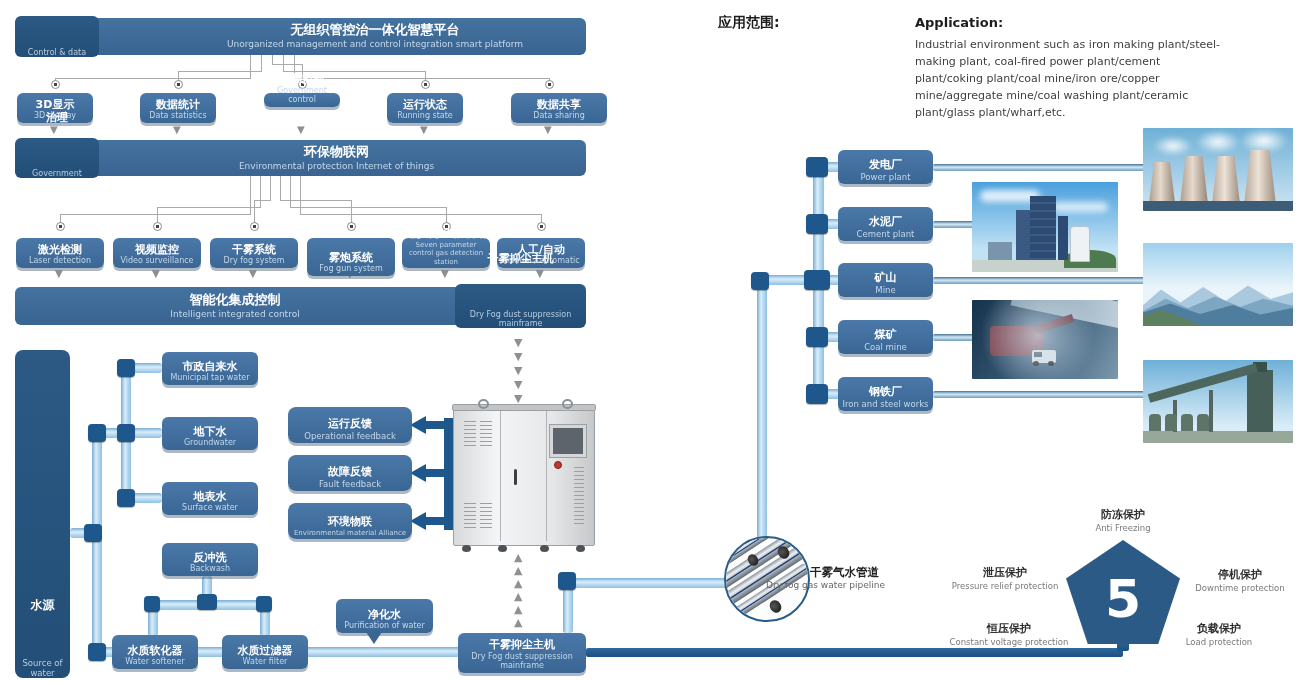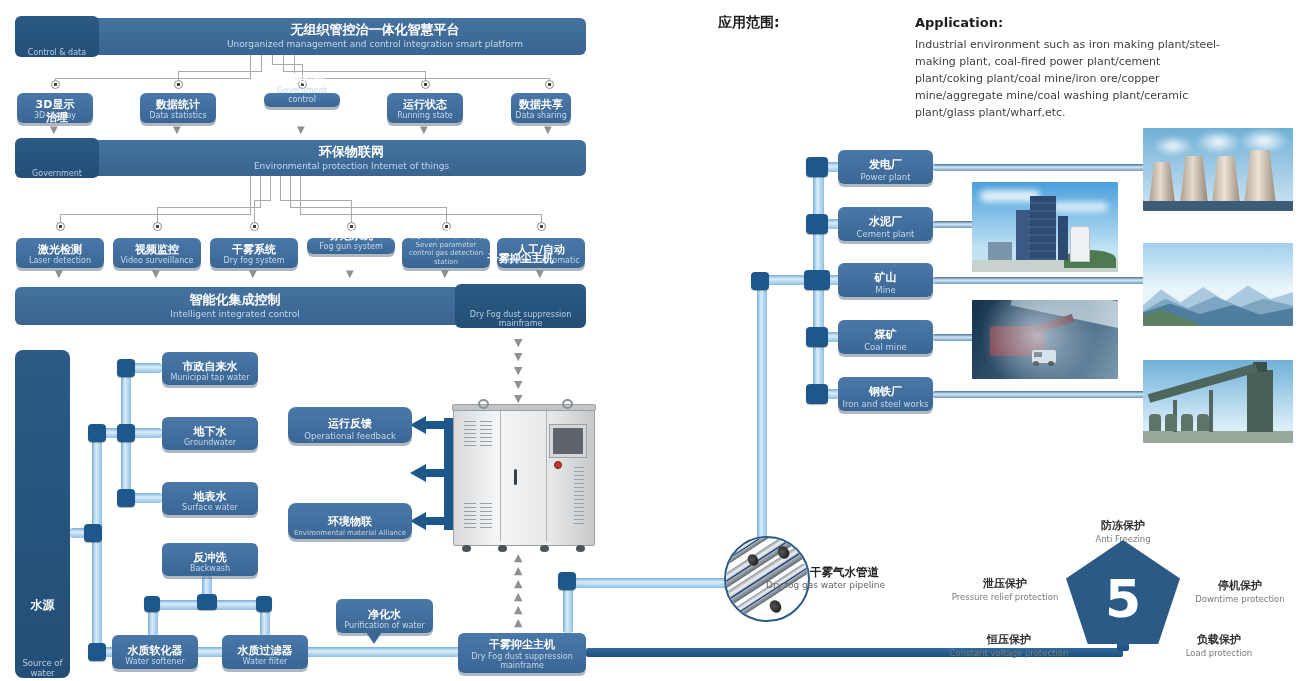--- a/index.html
+++ b/index.html
@@ -40,21 +40,21 @@
   .fshaft{position:absolute;height:8px;background:#1d578c;z-index:2;}
   .fhead{position:absolute;width:0;height:0;border-top:9px solid transparent;border-bottom:9px solid transparent;
          border-right:16px solid #1d578c;z-index:2;}
   
   .photo{position:absolute;overflow:hidden;z-index:5;border-radius:1px;}
   
   .penta{position:absolute;background:#2a5a85;z-index:4;display:flex;align-items:center;justify-content:center;
          clip-path:polygon(50% 0%,100% 37%,80.9% 100%,19.1% 100%,0% 37%);}
   .penta .num{color:#fff;font-weight:bold;font-size:52px;margin-top:14px;}
   .plabel{position:absolute;text-align:center;z-index:4;}
-  .plabel .zh{font-weight:bold;font-size:11px;color:#2e2e2e;line-height:1.35;margin-top:11px;}
+  .plabel .zh{font-weight:bold;font-size:11px;color:#2e2e2e;line-height:1.35;}
   .plabel .en{font-size:8.5px;color:#7a7a7a;line-height:1.2;}
   
   .apt-zh-title{position:absolute;font-size:14px;font-weight:bold;color:#1d1d1d;}
   .apt-zh-body{position:absolute;font-size:13px;color:#3a3a3a;line-height:1.9;}
   .apt-en-title{position:absolute;font-size:13px;font-weight:bold;color:#1d1d1d;}
   .apt-en-body{position:absolute;font-size:11px;color:#3f3f3f;line-height:1.55;}
   
   .circle{position:absolute;width:82px;height:82px;border-radius:50%;background:#fdfdfd;border:2px solid #2b5c88;
           overflow:hidden;z-index:6;}
   .steelpipe{position:absolute;border-radius:4px;transform-origin:left center;
@@ -113,36 +113,36 @@
     <div class="en">Data statistics</div>
   </div>
   <div class="bx" style="left:264px;top:93px;width:76px;height:14px">
     <div class="zh">检测控制</div>
     <div class="en">Government control</div>
   </div>
   <div class="bx" style="left:387px;top:93px;width:76px;height:30px">
     <div class="zh">运行状态</div>
     <div class="en">Running state</div>
   </div>
-  <div class="bx" style="left:511px;top:93px;width:60px;height:30px">
+  <div class="bx" style="left:511px;top:93px;width:96px;height:30px">
     <div class="zh">数据共享</div>
     <div class="en">Data sharing</div>
   </div>
   <div class="tri" style="left:50px;top:125px">▼</div>
   <div class="tri" style="left:173px;top:125px">▼</div>
   <div class="tri" style="left:297px;top:125px">▼</div>
   <div class="tri" style="left:420px;top:125px">▼</div>
   <div class="tri" style="left:544px;top:125px">▼</div>
 
   <div class="bar" style="left:15px;top:140px;width:571px;height:36px"></div>
   <div class="tag" style="left:15px;top:138px;width:84px;height:40px">
     <div class="zh">治理</div>
     <div class="en">Government</div>
   </div>
-  <div class="bartxt" style="left:108px;top:144px;width:487px">
+  <div class="bartxt" style="left:93px;top:144px;width:487px">
     <div class="zh">环保物联网</div>
     <div class="en">Environmental  protection Internet of things</div>
   </div>
 
   <div class="cl" style="left:60px;top:214px;width:190px;height:8px;border-top:1px solid #aaa;border-left:1px solid #aaa"></div>
   <div class="stub" style="left:250px;top:176px;height:38px"></div>
   <div class="cl" style="left:157px;top:207px;width:103px;height:15px;border-top:1px solid #aaa;border-left:1px solid #aaa"></div>
   <div class="stub" style="left:260px;top:176px;height:31px"></div>
   <div class="cl" style="left:254px;top:200px;width:16px;height:22px;border-top:1px solid #aaa;border-left:1px solid #aaa"></div>
   <div class="stub" style="left:270px;top:176px;height:24px"></div>
@@ -164,21 +164,21 @@
     <div class="en">Laser detection</div>
   </div>
   <div class="bx" style="left:113px;top:238px;width:88px;height:30px">
     <div class="zh">视频监控</div>
     <div class="en">Video surveillance</div>
   </div>
   <div class="bx" style="left:210px;top:238px;width:88px;height:30px">
     <div class="zh">干雾系统</div>
     <div class="en">Dry fog system</div>
   </div>
-  <div class="bx" style="left:307px;top:238px;width:88px;height:16px">
+  <div class="bx" style="left:307px;top:238px;width:88px;height:38px">
     <div class="zh">雾炮系统</div>
     <div class="en">Fog gun system</div>
   </div>
   <div class="bx" style="left:402px;top:238px;width:88px;height:30px">
     <div class="zh f10">七参数控气检测站</div>
     <div class="en f7">Seven parameter control gas detection station</div>
   </div>
   <div class="bx" style="left:497px;top:238px;width:88px;height:30px">
     <div class="zh">人工/自动</div>
     <div class="en">Manual / automatic</div>
@@ -227,20 +227,24 @@
   <div class="chev" style="left:514px;top:552px">▲</div>
   <div class="chev" style="left:514px;top:565px">▲</div>
   <div class="chev" style="left:514px;top:578px">▲</div>
   <div class="chev" style="left:514px;top:591px">▲</div>
   <div class="chev" style="left:514px;top:604px">▲</div>
   <div class="chev" style="left:514px;top:617px">▲</div>
 
   <div class="bx" style="left:288px;top:407px;width:124px;height:36px;border-radius:8px">
     <div class="zh">运行反馈</div>
     <div class="en f85">Operational feedback</div>
+  </div>
+  <div class="bx" style="left:288px;top:455px;width:124px;height:36px;border-radius:8px">
+    <div class="zh">故障反馈</div>
+    <div class="en f85">Fault feedback</div>
   </div>
   <div class="bx" style="left:288px;top:503px;width:124px;height:36px;border-radius:8px">
     <div class="zh">环境物联</div>
     <div class="en f7">Environmental material Alliance</div>
   </div>
   <div class="fbar" style="left:444px;top:418px;height:112px"></div>
   <div class="fshaft" style="left:426px;top:421px;width:18px"></div>
   <div class="fhead" style="left:410px;top:416px"></div>
   <div class="fshaft" style="left:426px;top:469px;width:18px"></div>
   <div class="fhead" style="left:410px;top:464px"></div>

